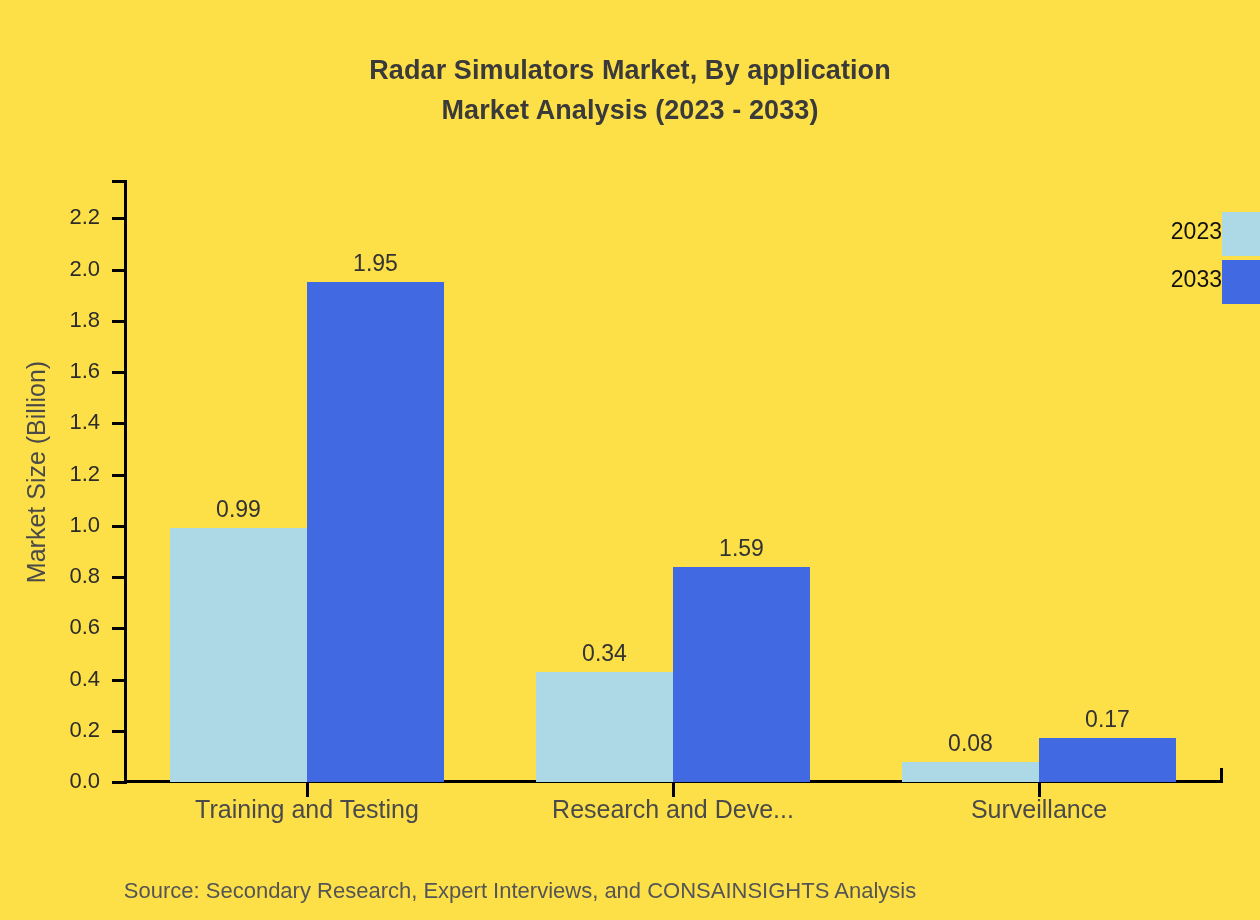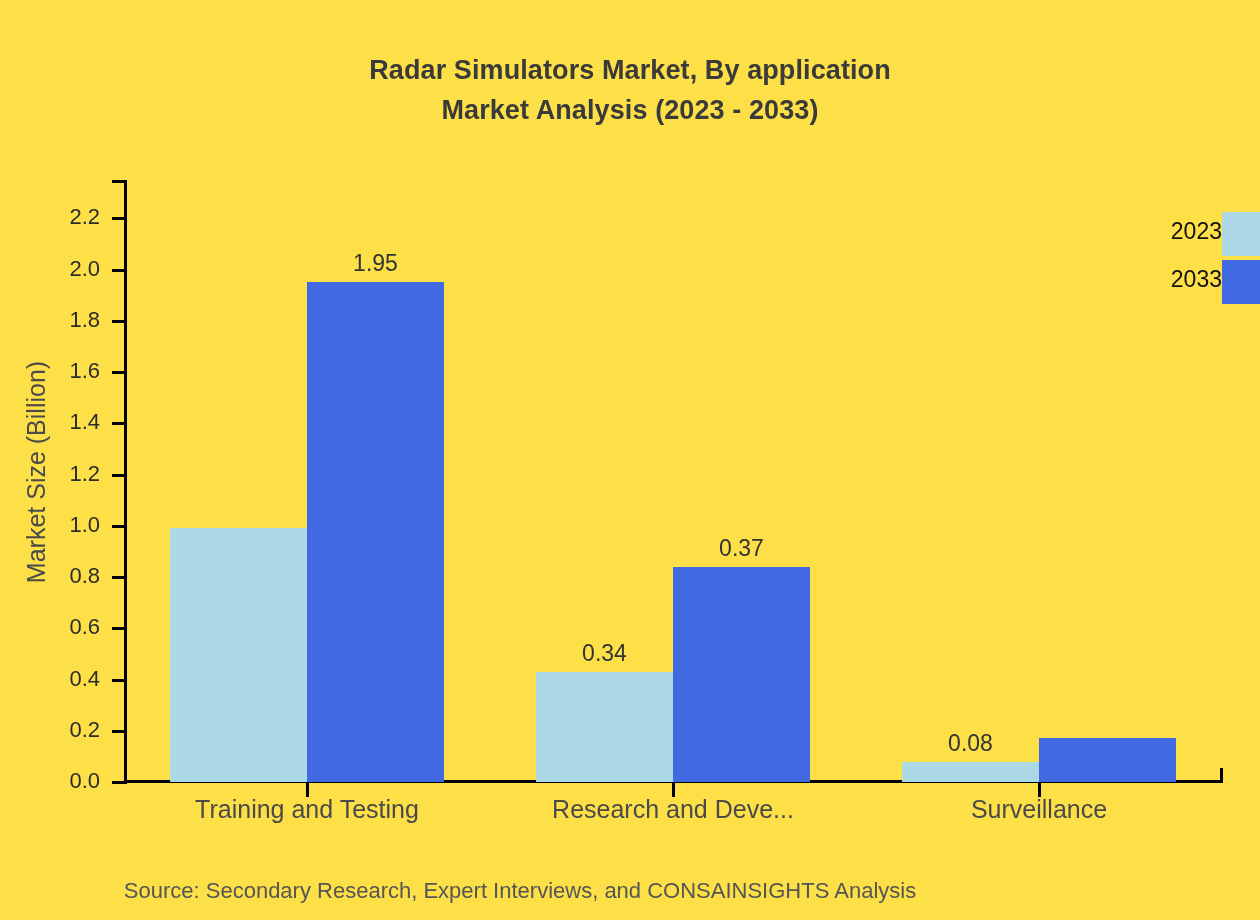--- a/index.html
+++ b/index.html
@@ -231,29 +231,31 @@
       <div class="xtick-mark" style="left: 306px;"></div>
       <div class="xtick-label" style="left: 107px;">Training and Testing</div>
       <div class="xtick-mark" style="left: 672px;"></div>
       <div class="xtick-label" style="left: 473px;">Research and Deve...</div>
       <div class="xtick-mark" style="left: 1038px;"></div>
       <div class="xtick-label" style="left: 839px;">Surveillance</div>
     </div>
 
   <div id="plot">
       <div class="bar" style="left: 46px; width: 137px; height: 253.609px; background: rgb(173, 216, 230);"></div>
+      <div class="bar-value" style="left: -15.5px; top: 318.391px;">0.99</div>
       <div class="bar" style="left: 183px; width: 137px; height: 499.532px; background: rgb(65, 105, 225);"></div>
       <div class="bar-value" style="left: 121.5px; top: 72.4681px;">1.95</div>
       <div class="bar" style="left: 412px; width: 137px; height: 110.153px; background: rgb(173, 216, 230);"></div>
       <div class="bar-value" style="left: 350.5px; top: 461.847px;">0.34</div>
       <div class="bar" style="left: 549px; width: 137px; height: 215.183px; background: rgb(65, 105, 225);"></div>
-      <div class="bar-value" style="left: 487.5px; top: 356.817px;">0.37</div>
+      <div class="bar-value" style="left: 487.5px; top: 356.817px;">1.59</div>
       <div class="bar" style="left: 778px; width: 137px; height: 20.4936px; background: rgb(173, 216, 230);"></div>
       <div class="bar-value" style="left: 716.5px; top: 551.506px;">0.08</div>
       <div class="bar" style="left: 915px; width: 137px; height: 43.5489px; background: rgb(65, 105, 225);"></div>
+      <div class="bar-value" style="left: 853.5px; top: 528.451px;">0.17</div>
     </div>
 
   <div id="legend">
       <div class="legend-row" style="top: 0px;">
         <span class="legend-label">2023</span>
         <span class="legend-swatch" style="background: rgb(173, 216, 230);"></span>
       </div>
       <div class="legend-row" style="top: 48px;">
         <span class="legend-label">2033</span>
         <span class="legend-swatch" style="background: rgb(65, 105, 225);"></span>

